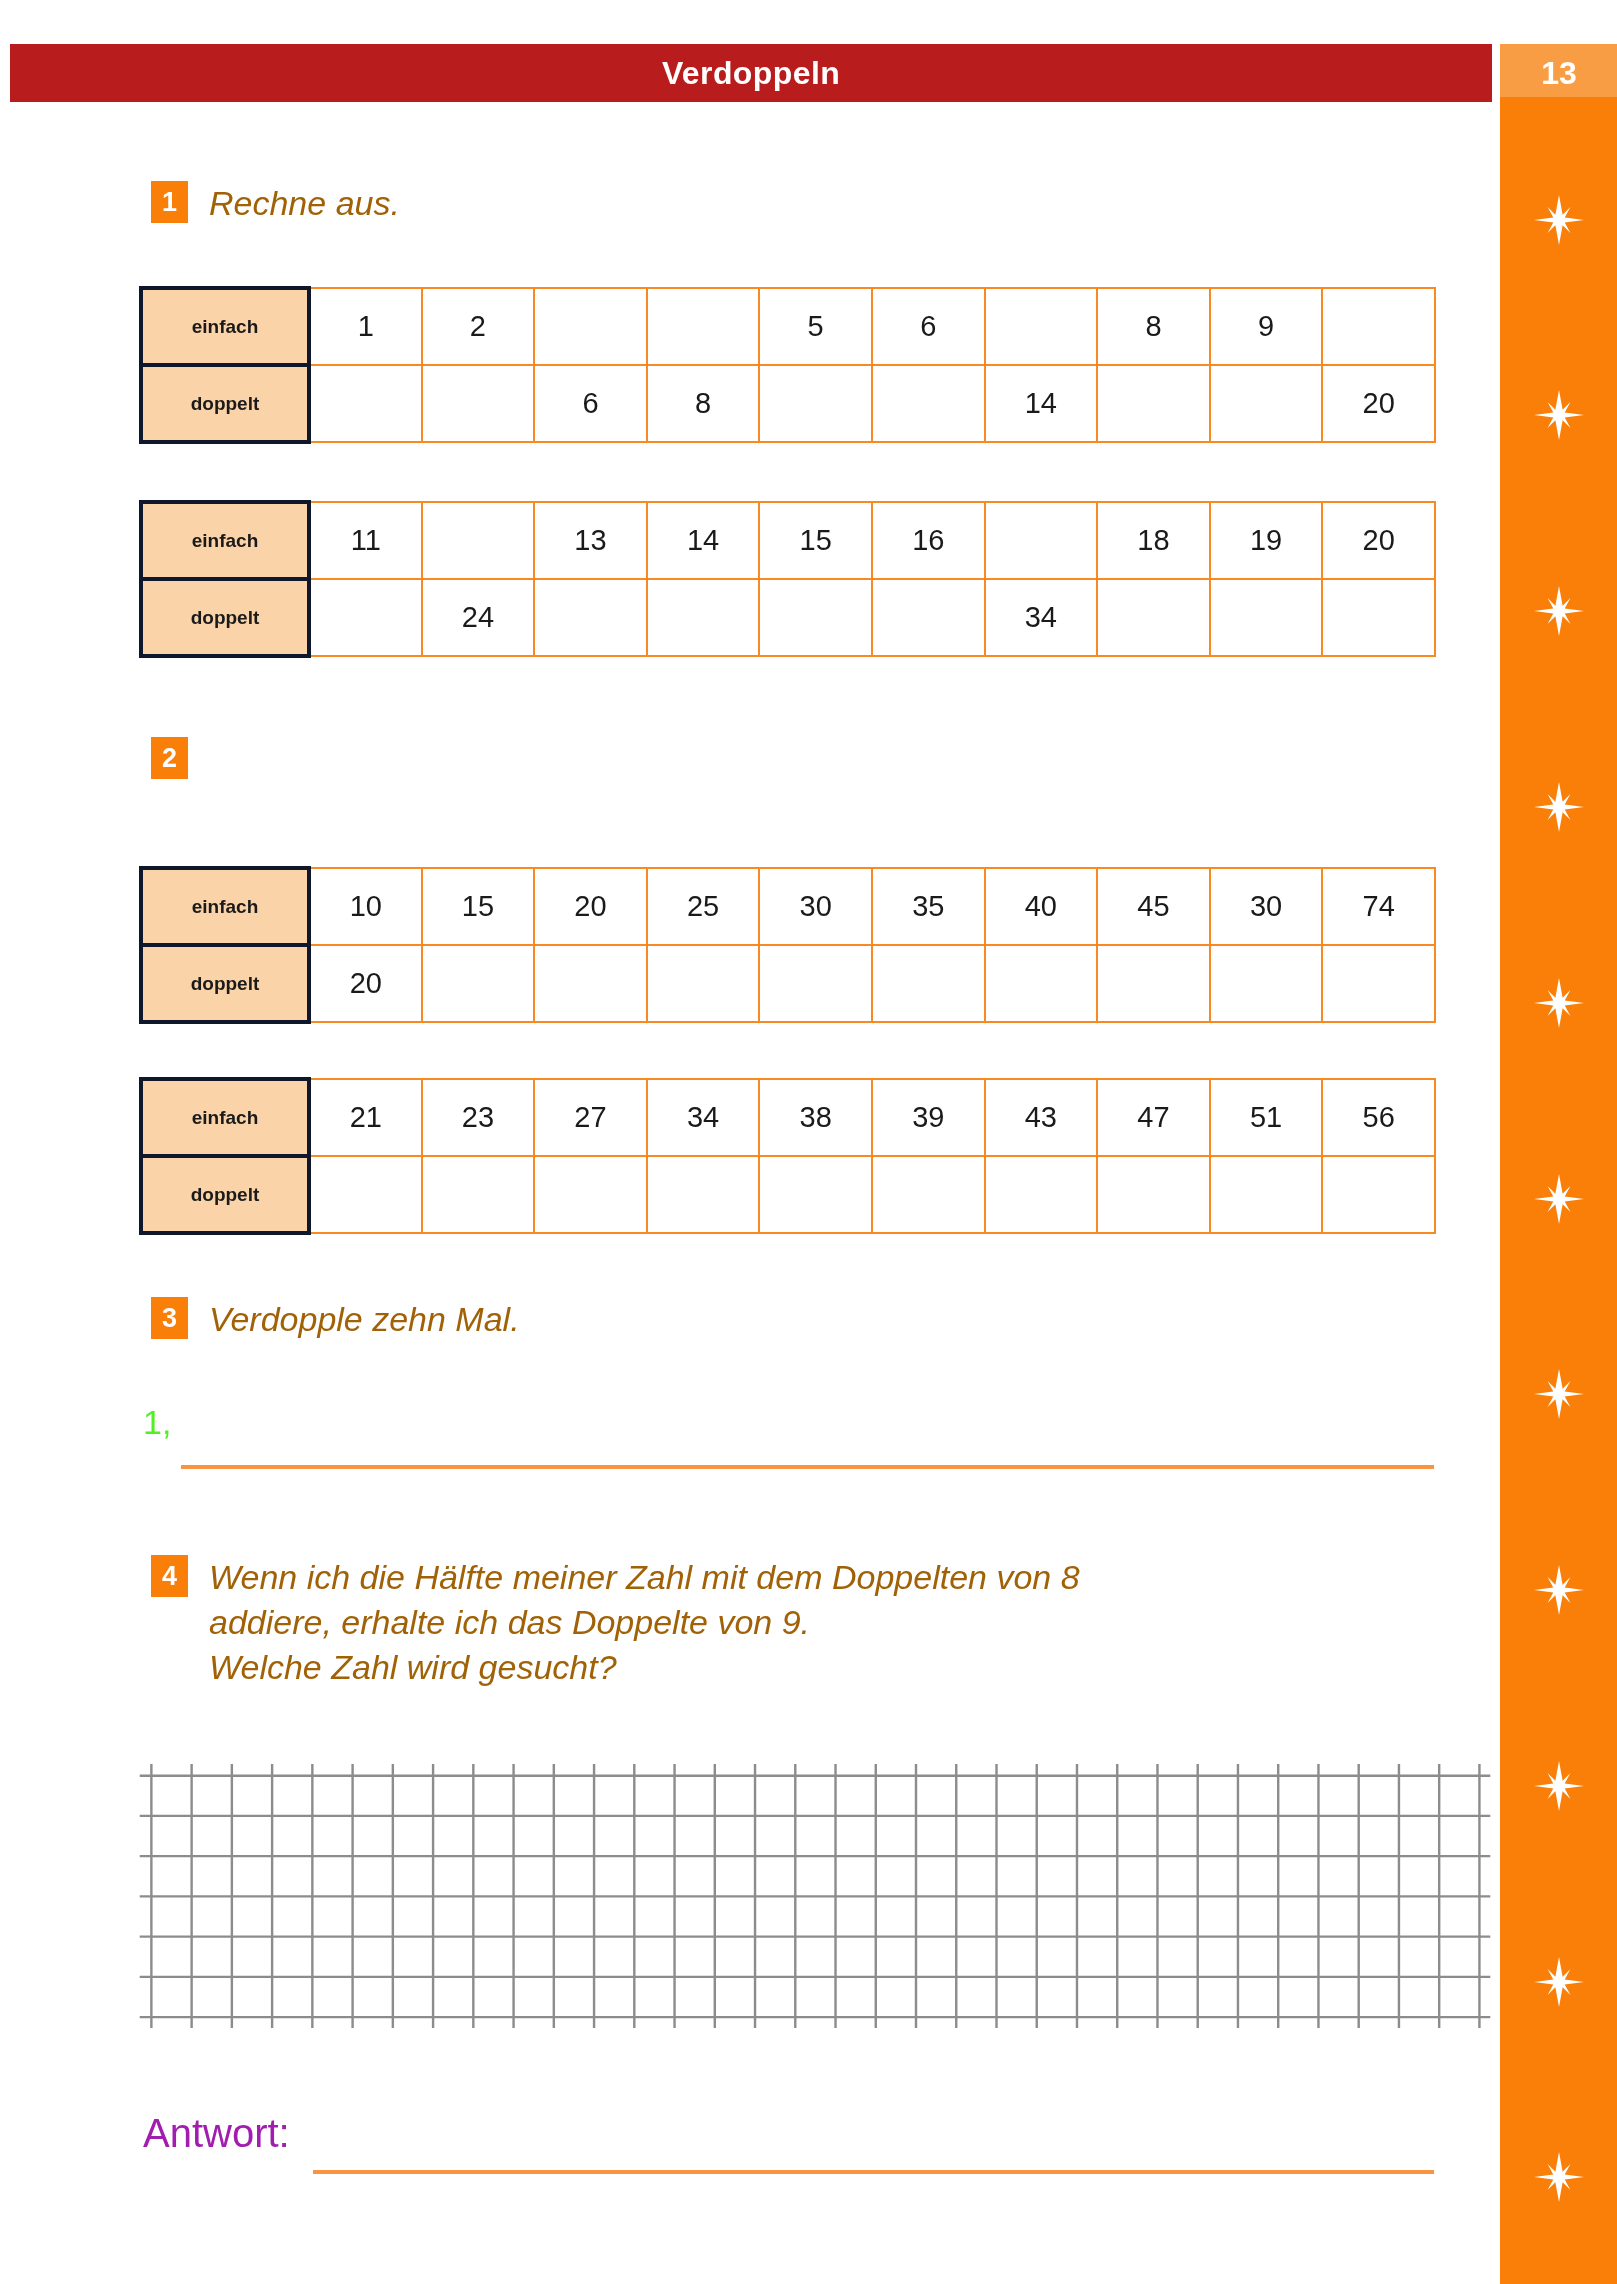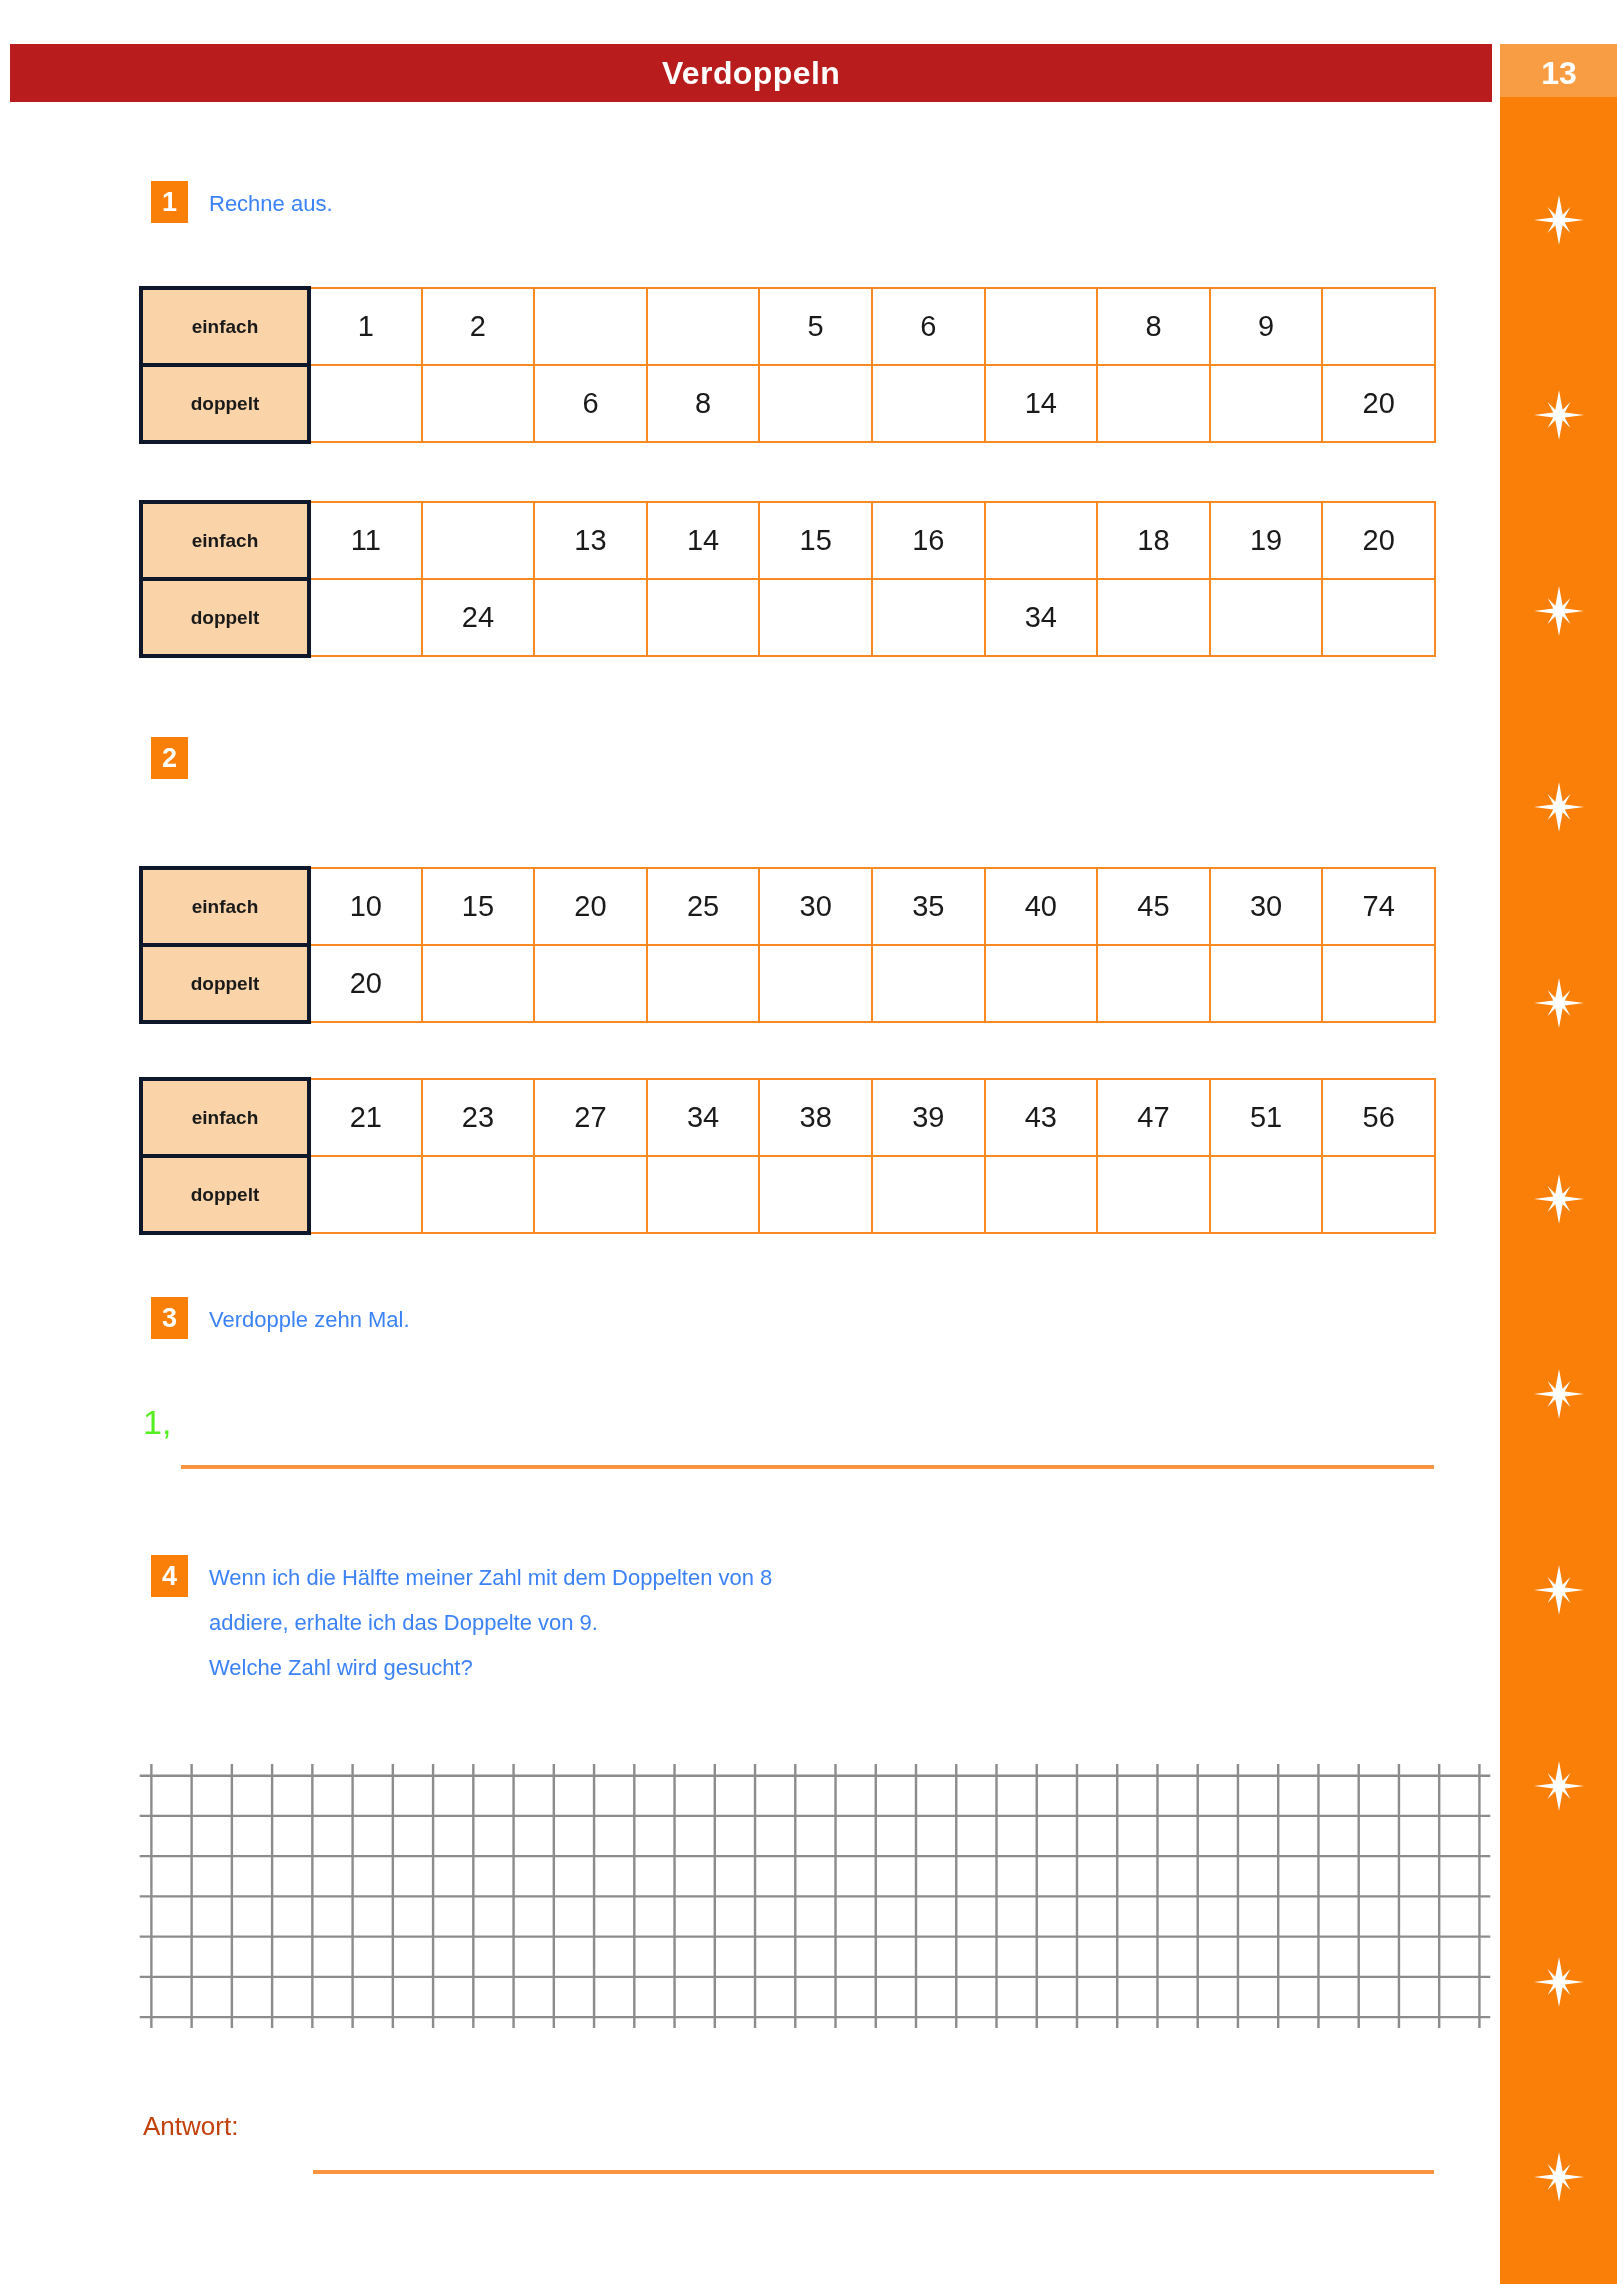--- a/index.html
+++ b/index.html
@@ -88,24 +88,25 @@
     background: #F97F08;
     color: #ffffff;
     font-size: 27px;
     font-weight: bold;
     text-align: center;
     line-height: 42px;
     flex: 0 0 auto;
   }
   .task-text {
     margin-left: 21px;
-    font-size: 22px;
-    color: #3b82f6;
+    font-size: 34px;
+    color: #a16207;
     line-height: 45px;
     white-space: pre-line;
+    font-style: italic;
   }
 
   
   .dbl-table {
     position: absolute;
     border-collapse: collapse;
     table-layout: fixed;
   }
   .dbl-table td {
     border: 2.4px solid #F98A22;
@@ -132,22 +133,22 @@
     background: #F99441;
   }
   .green-one {
     position: absolute;
     color: #55EE22;
     font-size: 34px;
     font-weight: 500;
   }
   .antwort-label {
     position: absolute;
-    font-size: 26px;
-    color: #c2410c;
+    font-size: 40px;
+    color: #a21caf;
     text-align: right;
   }
 
   
   .grid-area {
     position: absolute;
   }
   .grid-area svg { display: block; }
 </style>
 </head>

